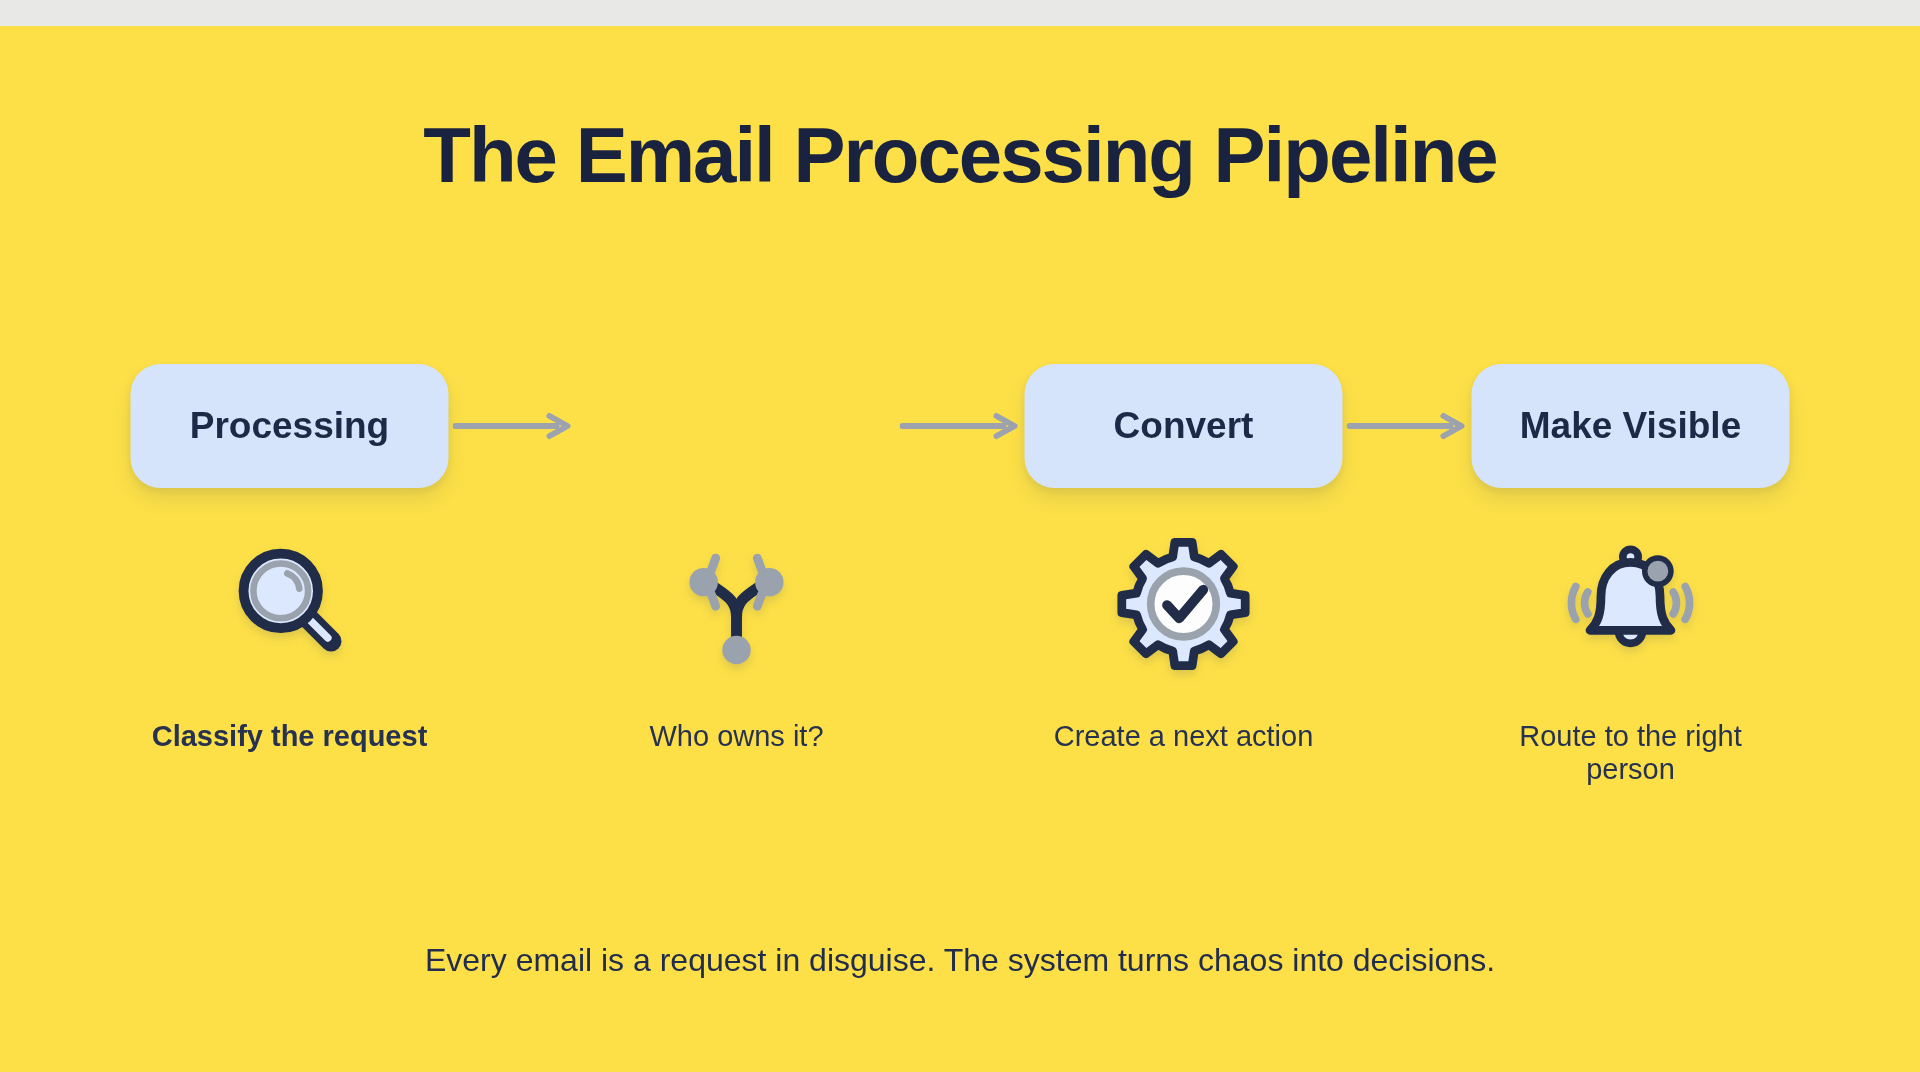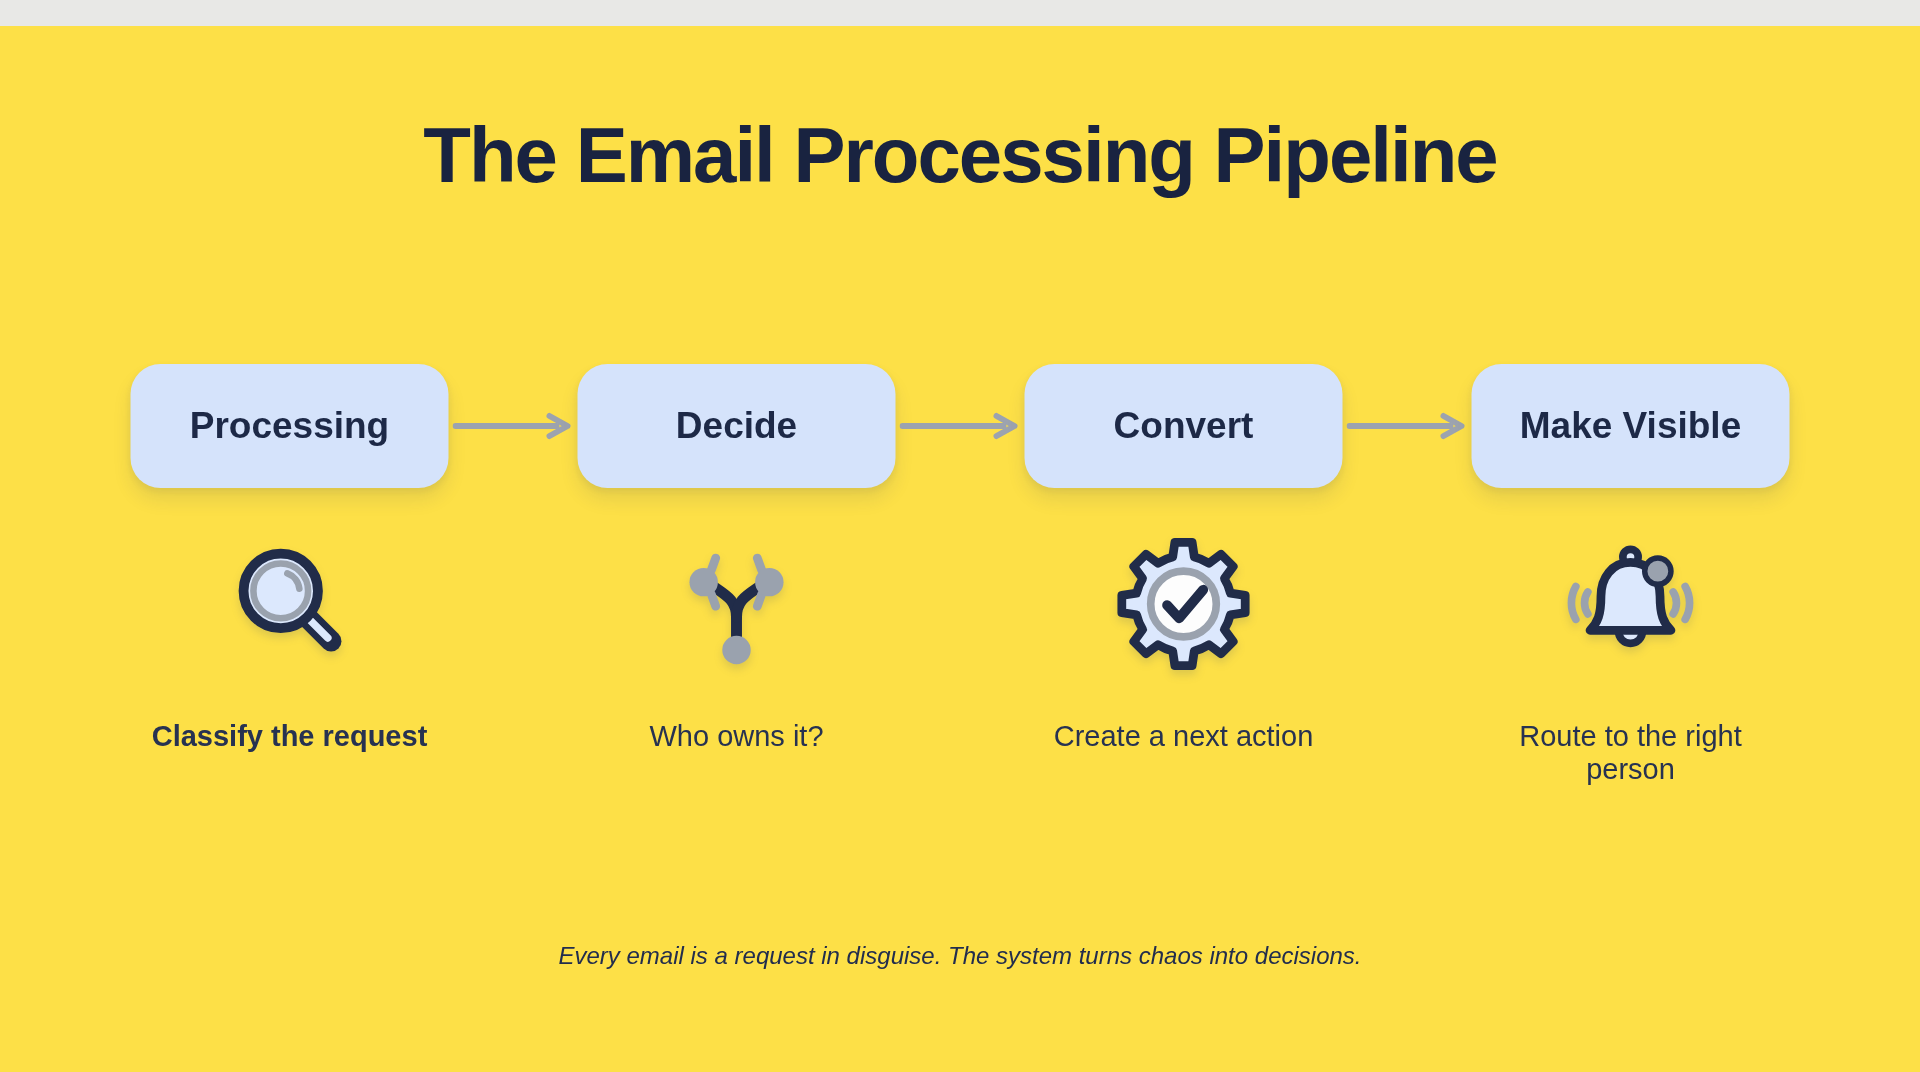--- a/index.html
+++ b/index.html
@@ -66,45 +66,41 @@
     text-align: center;
     font-size: 29px;
     color: #273251;
   }
   .footer {
     position: absolute;
     top: 916px;
     left: 0;
     right: 0;
     text-align: center;
-    font-size: 24px;
+    font-size: 32px;
     color: #222d4d;
-    font-style: italic;
   }
 </style>
 </head>
 <body>
 
 <div class="canvas">
 
   <div class="title">The Email Processing Pipeline</div>
 
   <div class="pipeline">
 
     <div class="pill col1">
       <span>Processing</span>
     </div>
     <div class="arrowcell col2">
       <svg width="122" height="28" viewBox="0 0 122 28" fill="none">
         <path d="M3 14 H104" stroke="#9ca3af" stroke-width="6" stroke-linecap="round"></path>
         <path d="M97 4 L115 14 L97 24" stroke="#9ca3af" stroke-width="6" stroke-linecap="round" stroke-linejoin="round" fill="none"></path>
       </svg>
-    </div>
-    <div class="pill col3">
-      <span>Decide</span>
     </div>
     <div class="arrowcell col4">
       <svg width="122" height="28" viewBox="0 0 122 28" fill="none">
         <path d="M3 14 H104" stroke="#9ca3af" stroke-width="6" stroke-linecap="round"></path>
         <path d="M97 4 L115 14 L97 24" stroke="#9ca3af" stroke-width="6" stroke-linecap="round" stroke-linejoin="round" fill="none"></path>
       </svg>
     </div>
     <div class="pill col5">
       <span>Convert</span>
     </div>

